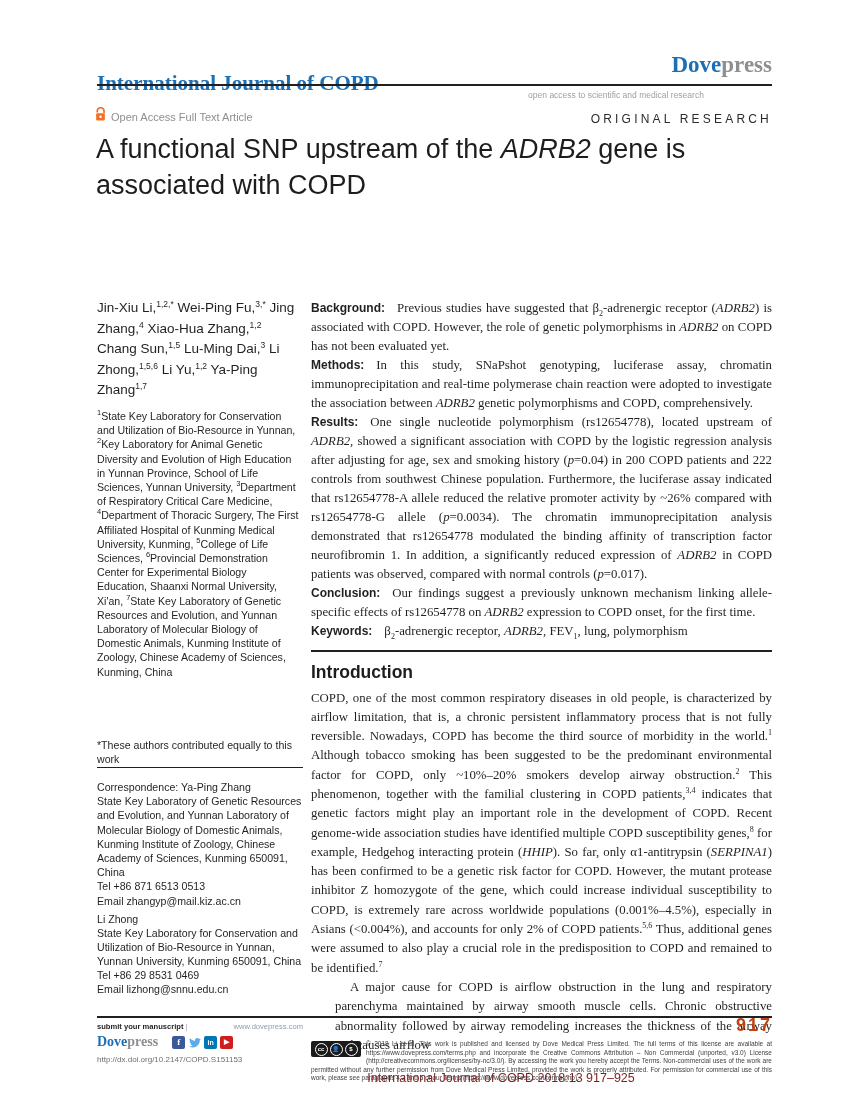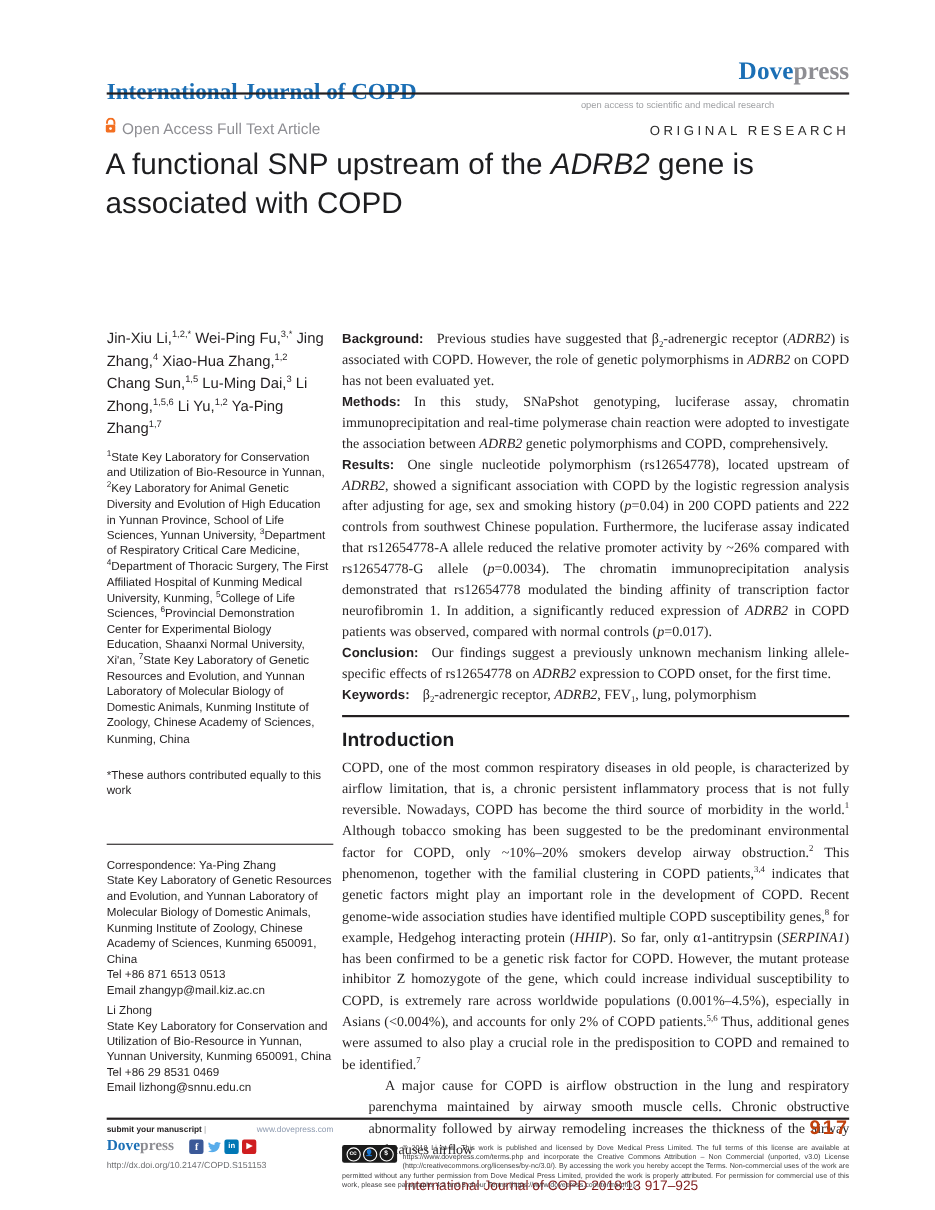--- a/index.html
+++ b/index.html
@@ -12,32 +12,32 @@
   
   .journal-name{left:97px;top:55px;font-family:Liberation Serif, serif;
     font-weight:700;font-size:21px;color:#1b6fb5;margin-top:16px;}
   .dove-logo{left:460px;top:52px;width:312px;text-align:right;
     font-family:"Liberation Serif",serif;font-weight:700;font-size:23px;}
   .dove-logo .dove{color:#1b6fb5;}
   .dove-logo .press{color:#8e8e93;}
   .header-rule{left:97px;top:84px;width:675px;height:2px;background:#231f20;}
   .tagline{left:460px;top:90px;width:312px;text-align:center;font-size:8.5px;color:#9d9fa2;}
   .oa-row{left:95px;top:107px;display:flex;align-items:center;gap:5px;}
-  .oa-label{font-size:14px;color:#8e8e93;}
+  .oa-label{font-size:11px;color:#8e8e93;}
   .article-type{left:460px;top:112px;width:312px;text-align:right;
     font-size:12px;letter-spacing:3.2px;color:#2b2b2b;}
   .title{left:96px;top:131px;width:656px;font-size:27px;line-height:36px;
     font-weight:400;color:#1d1d1f;}
   .title i{font-style:italic;}
   
   .authors{left:97px;top:298px;width:202px;font-size:13.5px;line-height:20.5px;}
   .authors sup{font-size:8.5px;}
   .affiliations{left:97px;top:409px;width:202px;font-size:10.6px;line-height:14.2px;}
   .affiliations sup,.left-note sup{font-size:7.5px;}
-  .left-note{left:97px;top:698px;width:202px;font-size:10.6px;line-height:14.2px;}
+  .left-note{left:97px;top:738px;width:202px;font-size:10.6px;line-height:14.2px;}
   .corr-rule{left:97px;top:767px;width:206px;height:1.3px;background:#231f20;}
   .corr-primary{left:97px;top:780px;width:206px;font-size:10.6px;line-height:14.2px;}
   .corr-secondary{left:97px;top:912px;width:206px;font-size:10.6px;line-height:14px;}
   
   .right-col{left:311px;top:299px;width:461px;}
   .abs-p{font-family:"Liberation Serif",serif;font-size:12.8px;line-height:19px;
     text-align:justify;margin:0;}
   .abs-label{font-family:"Liberation Sans",sans-serif;font-weight:700;
     font-size:12px;margin-right:12px;}
   .abs-p sub{font-size:8px;}

